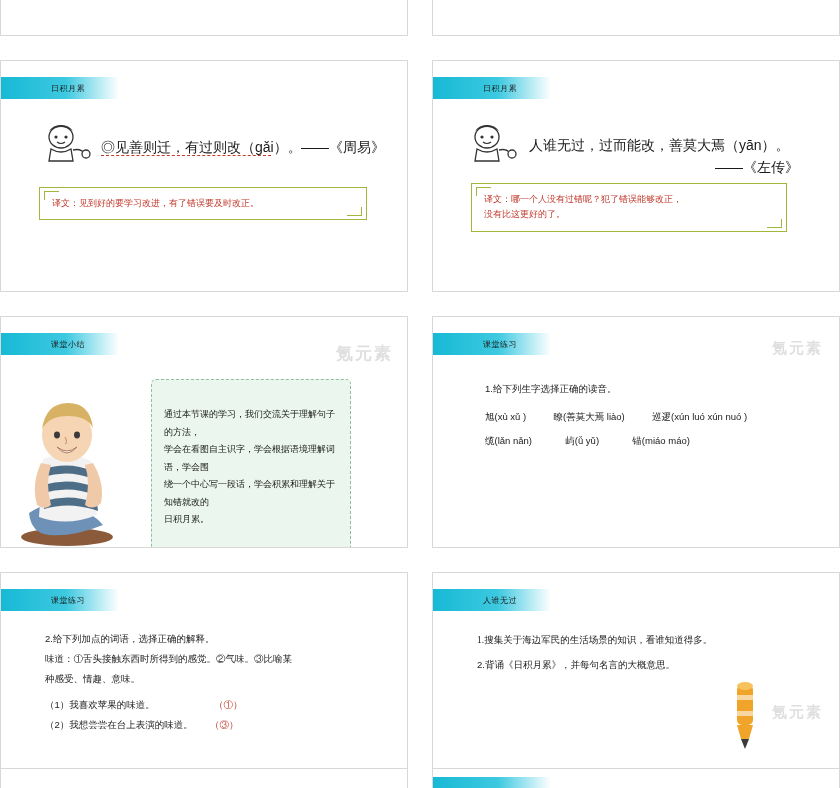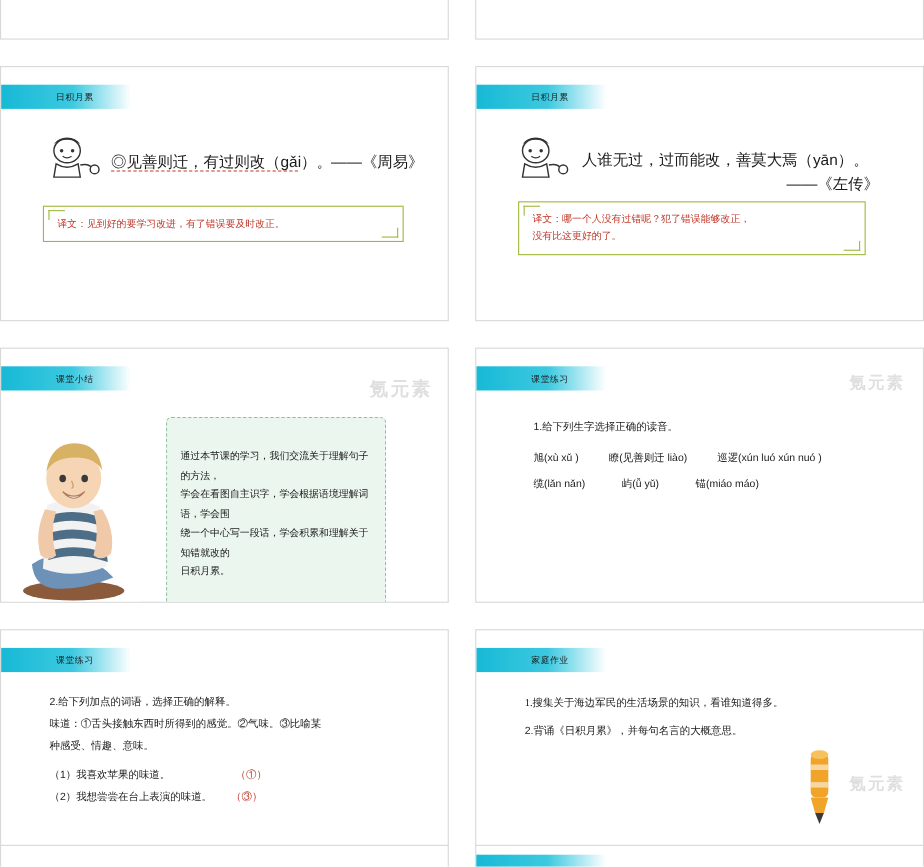--- a/index.html
+++ b/index.html
@@ -244,21 +244,21 @@
     </div>
 
     <div class="slide">
       <div class="tab">
         <span>课堂练习</span>
       </div>
       <div class="ex-q" style="left:52px; top:62px;">1.给下列生字选择正确的读音。</div>
       <div class="ex-q" style="left:52px; top:90px;">
         <span>旭(xù  xǔ )</span>
         <span style="display:inline-block;width:22px;"></span>
-        <span>瞭(见善则迁  liào)</span>
+        <span>瞭(善莫大焉  liào)</span>
         <span style="display:inline-block;width:22px;"></span>
         <span>巡逻(xún  luó   xún  nuó )</span>
       </div>
       <div class="ex-q" style="left:52px; top:114px;">
         <span>缆(lǎn  nǎn)</span>
         <span style="display:inline-block;width:28px;"></span>
         <span>屿(ǚ  yǔ)</span>
         <span style="display:inline-block;width:28px;"></span>
         <span>锚(miáo  máo)</span>
       </div>
@@ -279,21 +279,21 @@
       </div>
       <div class="ex-q" style="left:44px; top:142px;">
         <span>（2）我想尝尝在台上表演的味道。</span>
         <span style="display:inline-block;width:12px;"></span>
         <span class="ans-circle">（③）</span>
       </div>
     </div>
 
     <div class="slide">
       <div class="tab">
-        <span>家庭作业</span>
+        <span>人谁无过</span>
       </div>
       <div class="ex-q" style="left:44px; top:58px;font-family:Liberation Serif, serif;">1.搜集关于海边军民的生活场景的知识，看谁知道得多。</div>
       <div class="ex-q" style="left:44px; top:82px;">2.背诵《日积月累》，并每句名言的大概意思。</div>
 
       <svg class="pencil" style="left:290px; top:108px; width:44px; height:72px;" viewBox="0 0 44 72">
         <rect x="14" y="4" width="16" height="40" rx="5" fill="#f0a42a"></rect>
         <rect x="14" y="14" width="16" height="5" fill="#fff" opacity=".55"></rect>
         <rect x="14" y="30" width="16" height="5" fill="#fff" opacity=".55"></rect>
         <path d="M14 44 h16 l-4 14 h-8z" fill="#f0a42a"></path>
         <path d="M18 58 h8 l-4 10z" fill="#3a3a3a"></path>

